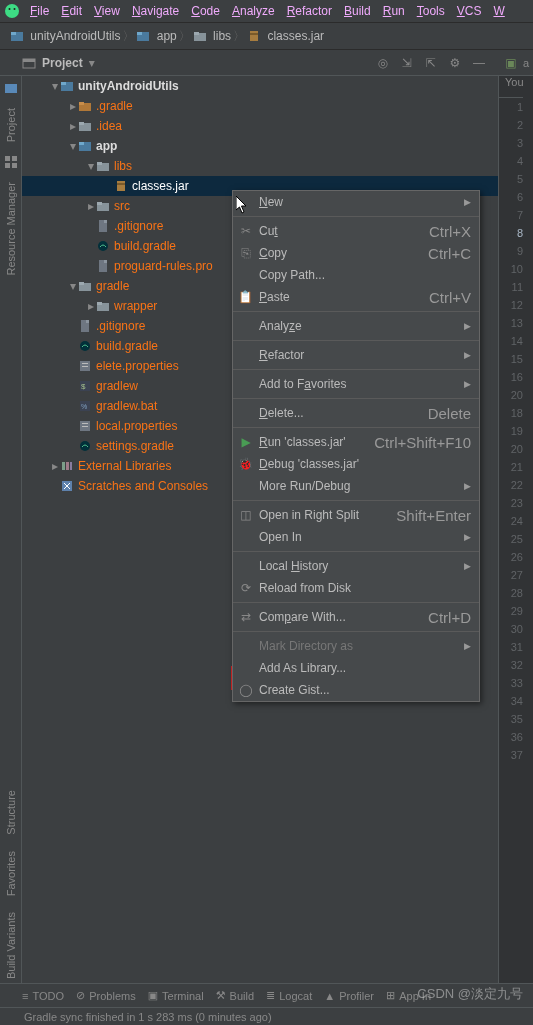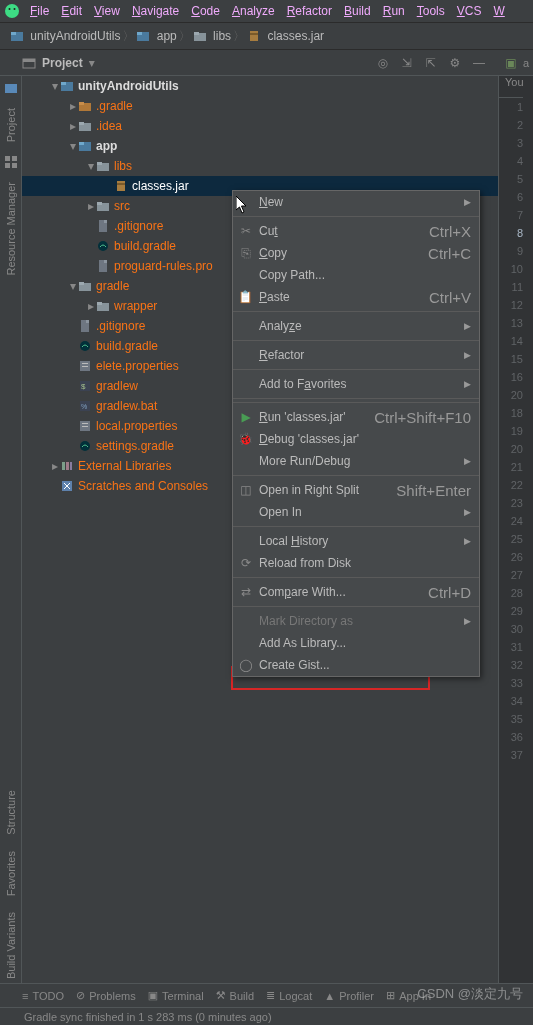--- a/index.html
+++ b/index.html
@@ -447,20 +447,24 @@
     <div class="context-menu-row">
       <span><u>R</u>efactor</span>
       <span class="submenu-arrow">▶</span>
     </div>
     <div class="context-menu-sep"></div>
     <div class="context-menu-row">
       <span>Add to F<u>a</u>vorites</span>
       <span class="submenu-arrow">▶</span>
     </div>
     <div class="context-menu-sep"></div>
+    <div class="context-menu-row">
+      <span><u>D</u>elete...</span>
+      <span class="shortcut">Delete</span>
+    </div>
     <div class="context-menu-sep"></div>
     <div class="context-menu-row">
       <span class="mi-icon" style="color:#499c54">▶</span>
       <span><u>R</u>un 'classes.jar'</span>
       <span class="shortcut">Ctrl+Shift+F10</span>
     </div>
     <div class="context-menu-row">
       <span class="mi-icon" style="color:#499c54">🐞</span>
       <span><u>D</u>ebug 'classes.jar'</span>
     </div>

